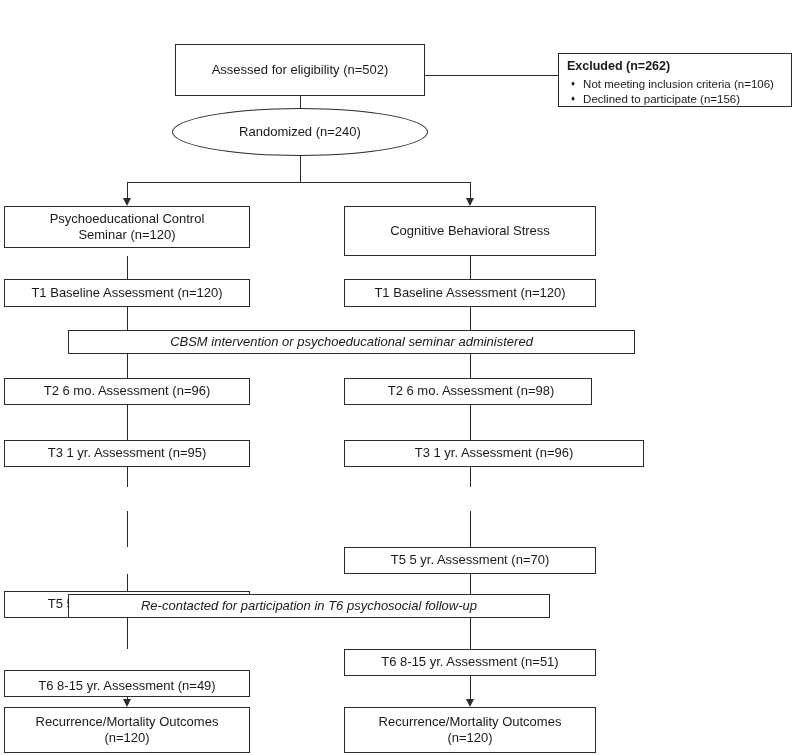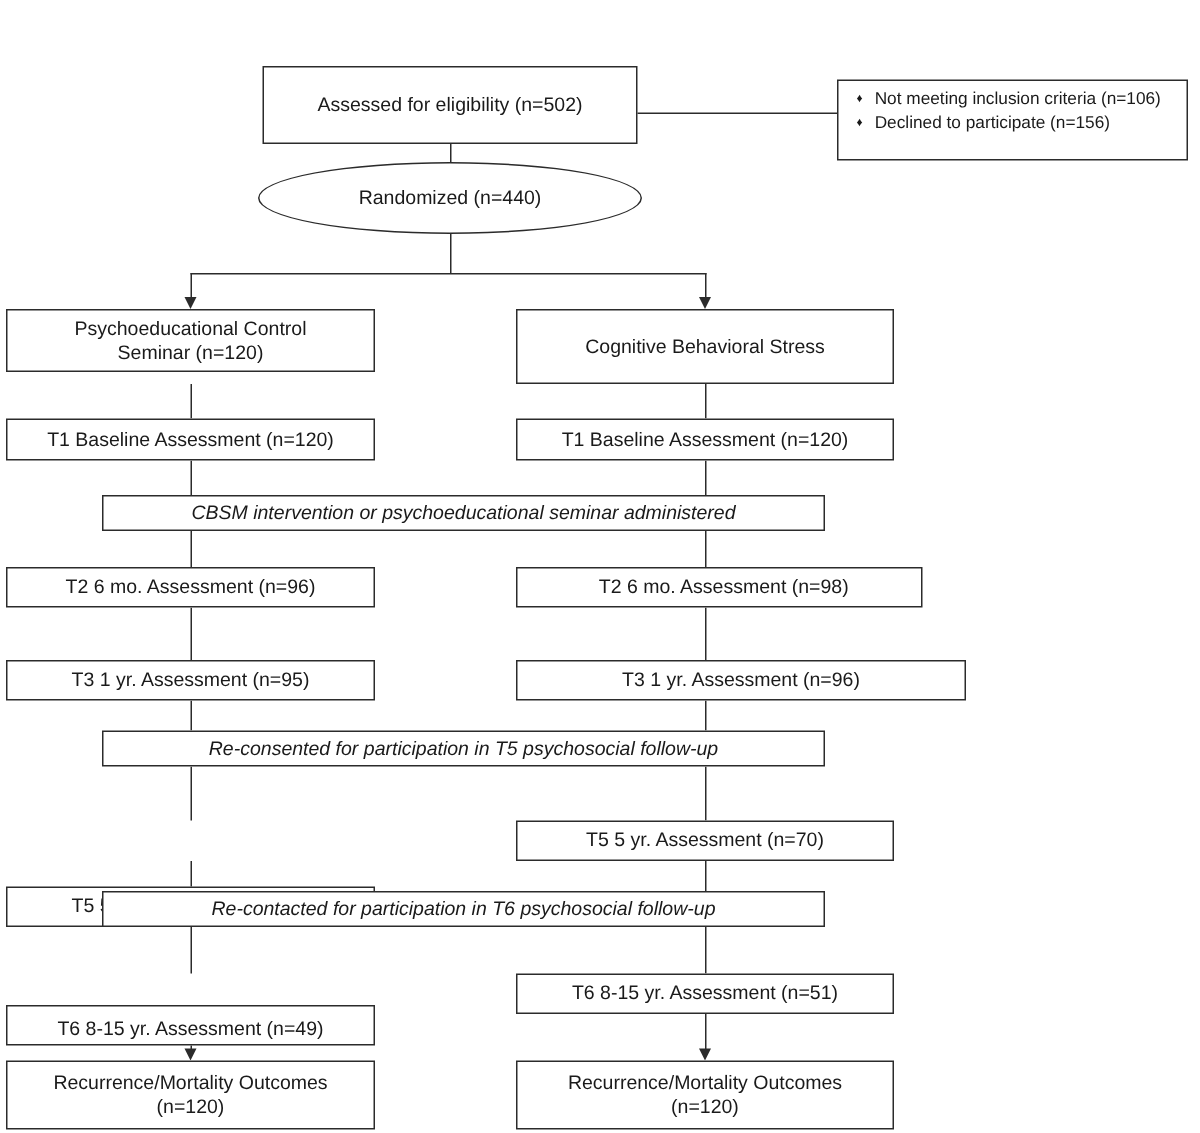--- a/index.html
+++ b/index.html
@@ -112,32 +112,33 @@
   <div class="vline" style="left:470px; top:574px; height:20px;"></div>
   <div class="vline" style="left:470px; top:618px; height:31px;"></div>
   <div class="vline" style="left:470px; top:676px; height:24px;"></div>
   <div class="arrow-down" style="left:466px; top:699px;"></div>
 
   <div class="box" style="left:175px; top:8px; width:250px; height:52px;margin-top:36px;">
     <span>Assessed for eligibility (n=502)</span>
   </div>
 
   <div class="box excluded" style="left:558px; top:53px; width:234px; height:54px;">
+    <div class="excluded-title">Excluded  (n=262)</div>
     <div class="bullet-row">
       <span class="bullet-glyph">♦</span>
       <span>Not meeting inclusion criteria (n=106)</span>
     </div>
     <div class="bullet-row">
       <span class="bullet-glyph">♦</span>
       <span>Declined to participate (n=156)</span>
     </div>
   </div>
 
   <div class="box ellipse" style="left:172px; top:108px; width:256px; height:48px;">
-    <span>Randomized (n=440)</span>
+    <span>Randomized (n=240)</span>
   </div>
 
   <div class="box" style="left:4px; top:206px; width:246px; height:42px;">
     <span>
       <span>Psychoeducational Control</span><br>
       <span>Seminar (n=120)</span>
     </span>
   </div>
 
   <div class="box" style="left:344px; top:206px; width:252px; height:50px;">
@@ -146,41 +147,38 @@
     </span>
   </div>
 
   <div class="box" style="left:4px; top:279px; width:246px; height:28px;">
     <span>T1 Baseline Assessment (n=120)</span>
   </div>
   <div class="box" style="left:344px; top:279px; width:252px; height:28px;">
     <span>T1 Baseline Assessment (n=120)</span>
   </div>
 
-  <div class="box span-box" style="left:68px; top:330px; width:482px; height:24px;">
+  <div class="box span-box" style="left:68px; top:330px; width:567px; height:24px;">
     <span>CBSM intervention or psychoeducational seminar administered</span>
   </div>
 
   <div class="box" style="left:4px; top:378px; width:246px; height:27px;">
     <span>T2 6 mo. Assessment (n=96)</span>
   </div>
-  <div class="box" style="left:344px; top:378px; width:271px; height:27px;padding-left:12px;">
+  <div class="box" style="left:344px; top:378px; width:248px; height:27px;padding-left:12px;">
     <span>T2 6 mo. Assessment (n=98)</span>
   </div>
 
   <div class="box" style="left:4px; top:440px; width:246px; height:27px;">
     <span>T3 1 yr. Assessment (n=95)</span>
   </div>
   <div class="box" style="left:344px; top:440px; width:300px; height:27px;">
     <span>T3 1 yr. Assessment (n=96)</span>
   </div>
 
-  <div class="box span-box" style="left:68px; top:487px; width:482px; height:24px;">
-    <span>Re-consented for participation in T5 psychosocial follow-up</span>
-  </div>
 
   <div class="box" style="left:4px; top:547px; width:246px; height:27px;margin-top:44px;">
     <span>T5 5 yr. Assessment (n=60)</span>
   </div>
   <div class="box" style="left:344px; top:547px; width:252px; height:27px;">
     <span>T5 5 yr. Assessment (n=70)</span>
   </div>
 
   <div class="box span-box" style="left:68px; top:594px; width:482px; height:24px;">
     <span>Re-contacted for participation in T6 psychosocial follow-up</span>

